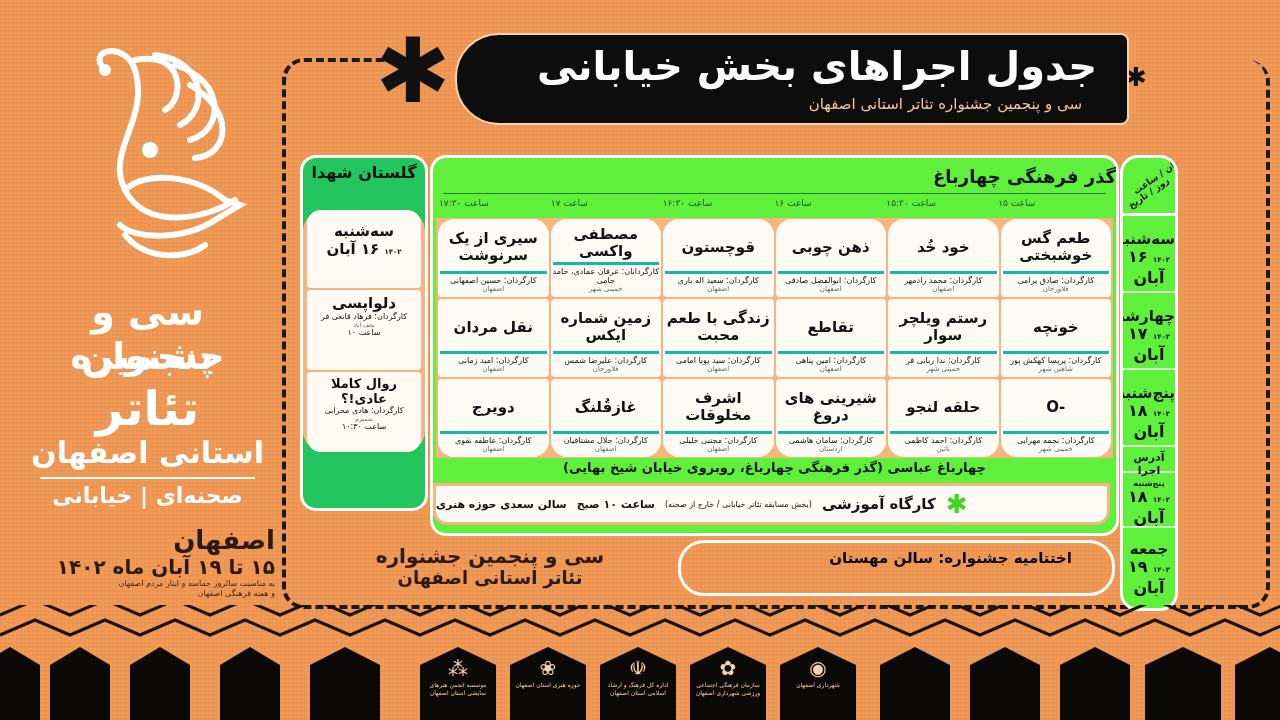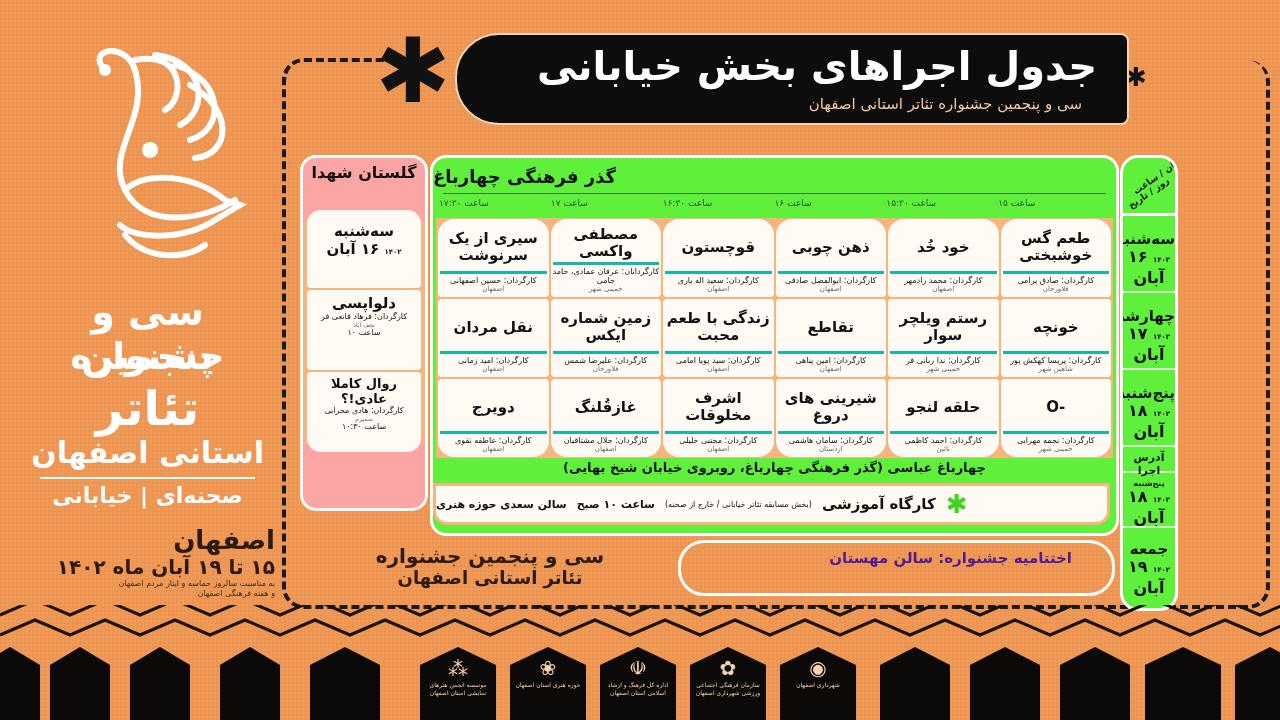--- a/index.html
+++ b/index.html
@@ -42,21 +42,21 @@
     border:3px solid #fff; border-radius:18px; overflow:hidden; }
   .day-head { height:55px; border-bottom:3px solid #fff; position:relative; font-size:9px; font-weight:bold; direction:rtl;}
   .day-head span { position:absolute; transform:rotate(-35deg); white-space:nowrap; }
   .day-cell { border-bottom:2px solid #d9f7d0; text-align:center; direction:rtl; font-weight:bold; }
   .day-cell .d1 { font-size:15px; line-height:18px; }
   .day-cell .d2 { font-size:16px; line-height:18px; }
   .day-cell .d2 small { font-size:7px; }
   
   .grid { position:absolute; left:430px; top:155px; width:683px; height:375px; background:#5ef03a;
     border:3px solid #fff; border-radius:16px; }
-  .grid-title { text-align:left; font-size:18px; font-weight:bold; direction:rtl; padding-top:8px; letter-spacing:4px;}
+  .grid-title { text-align:right; font-size:18px; font-weight:bold; direction:rtl; padding-top:8px; letter-spacing:4px;}
   .grid-sep { height:1px; background:#2f7f22; margin:6px 10px 0; }
   .times { display:flex; flex-direction:row-reverse; padding:0 6px; height:18px; align-items:center; }
   .times div { flex:1; text-align:left; font-size:9px; direction:rtl; color:#2a5020; }
   .rows { position:absolute; left:3px; top:60px; width:677px; }
   .row { display:flex; flex-direction:row-reverse; height:80px; background:#f6b57e; padding:0 1px; }
   .cell { flex:1; background:#fffaf3; margin:1px; border-radius:16px 16px 4px 4px; text-align:center; direction:rtl;
     display:flex; flex-direction:column; justify-content:space-between; padding:4px 2px; box-sizing:border-box; }
   .row:nth-child(2) .cell { border-radius:4px; }
   .row:nth-child(3) .cell { border-radius:4px 4px 16px 16px; }
   .cell .t { font-size:15px; font-weight:bold; line-height:17px; flex:1; display:flex; align-items:center; justify-content:center;}
@@ -64,35 +64,35 @@
   .cell .city2 { font-size:7px; color:#666; }
   .addr-bar { position:absolute; left:3px; top:302px; width:677px; text-align:center; font-size:13px; font-weight:bold; direction:rtl; }
   
   .workshop { position:absolute; left:433px; top:483px; width:677px; height:42px; background:#fffaf3;
     border-radius:0 0 14px 14px; border:3px solid #f6b57e; display:flex; align-items:center; justify-content:flex-end; direction:rtl; gap:10px; padding-right:10px; box-sizing:border-box;}
   .workshop .star { color:#3ed51c; font-size:26px; font-weight:bold; }
   .workshop .wt { font-size:15px; font-weight:bold; }
   .workshop .ws { font-size:8px; }
   .workshop .wtime { font-size:11px; font-weight:bold; }
   
-  .gol { position:absolute; left:300px; top:155px; width:122px; height:350px; background:#fca5a5;
+  .gol { position:absolute; left:300px; top:155px; width:122px; height:350px; background:#22c55e;
     border:3px solid #fff; border-radius:16px; overflow:hidden; }
   .gol-head { text-align:center; font-size:16px; font-weight:bold; letter-spacing:3px; direction:rtl; line-height:18px; padding-top:6px; height:52px; box-sizing:border-box;}
   .gol-box { background:#f6b57e; padding:0 4px;border-radius:21px; }
   .gcell { background:#fffaf3; margin:0 0 2px; text-align:center; direction:rtl; padding:4px 2px; box-sizing:border-box; }
   .gcell.c1 { height:78px; border-radius:14px 14px 4px 4px; }
   .gcell.c2 { height:80px; border-radius:4px; }
   .gcell.c3 { height:80px; border-radius:4px 4px 14px 14px; }
   .gcell .b { font-size:15px; font-weight:bold; }
   .gcell .s { font-size:8px; }
   .gcell .xs { font-size:6px; color:#666; }
   .gol-foot { text-align:center; font-size:11px; font-weight:bold; direction:rtl; padding-top:10px; line-height:16px;}
   
   .closing { position:absolute; left:678px; top:540px; width:437px; height:56px; border:3px solid #fff; border-radius:26px;
-    direction:rtl; color:#4c1d95; box-sizing:border-box; padding:6px 40px 0 0; }
+    direction:rtl; color:#000000; box-sizing:border-box; padding:6px 40px 0 0; }
   .closing .ct { font-size:15px; font-weight:bold; }
   .closing .cs { font-size:9px; }
   .bottom-logo { position:absolute; left:305px; top:545px; width:370px; color:#2a1a10; font-weight:bold; direction:rtl; text-align:center; line-height:22px;}
   .bottom-logo .l1 { font-size:20px; } .bottom-logo .l2 { font-size:18px; }
   
   .arches { position:absolute; left:0; top:605px; width:1280px; height:115px; }
   .sponsor { position:absolute; top:655px; width:76px; height:65px; color:#f6d2ad; text-align:center; font-size:6px; line-height:8px; }
   .sponsor .ic { font-size:20px; line-height:26px; }
 </style>
 </head>

